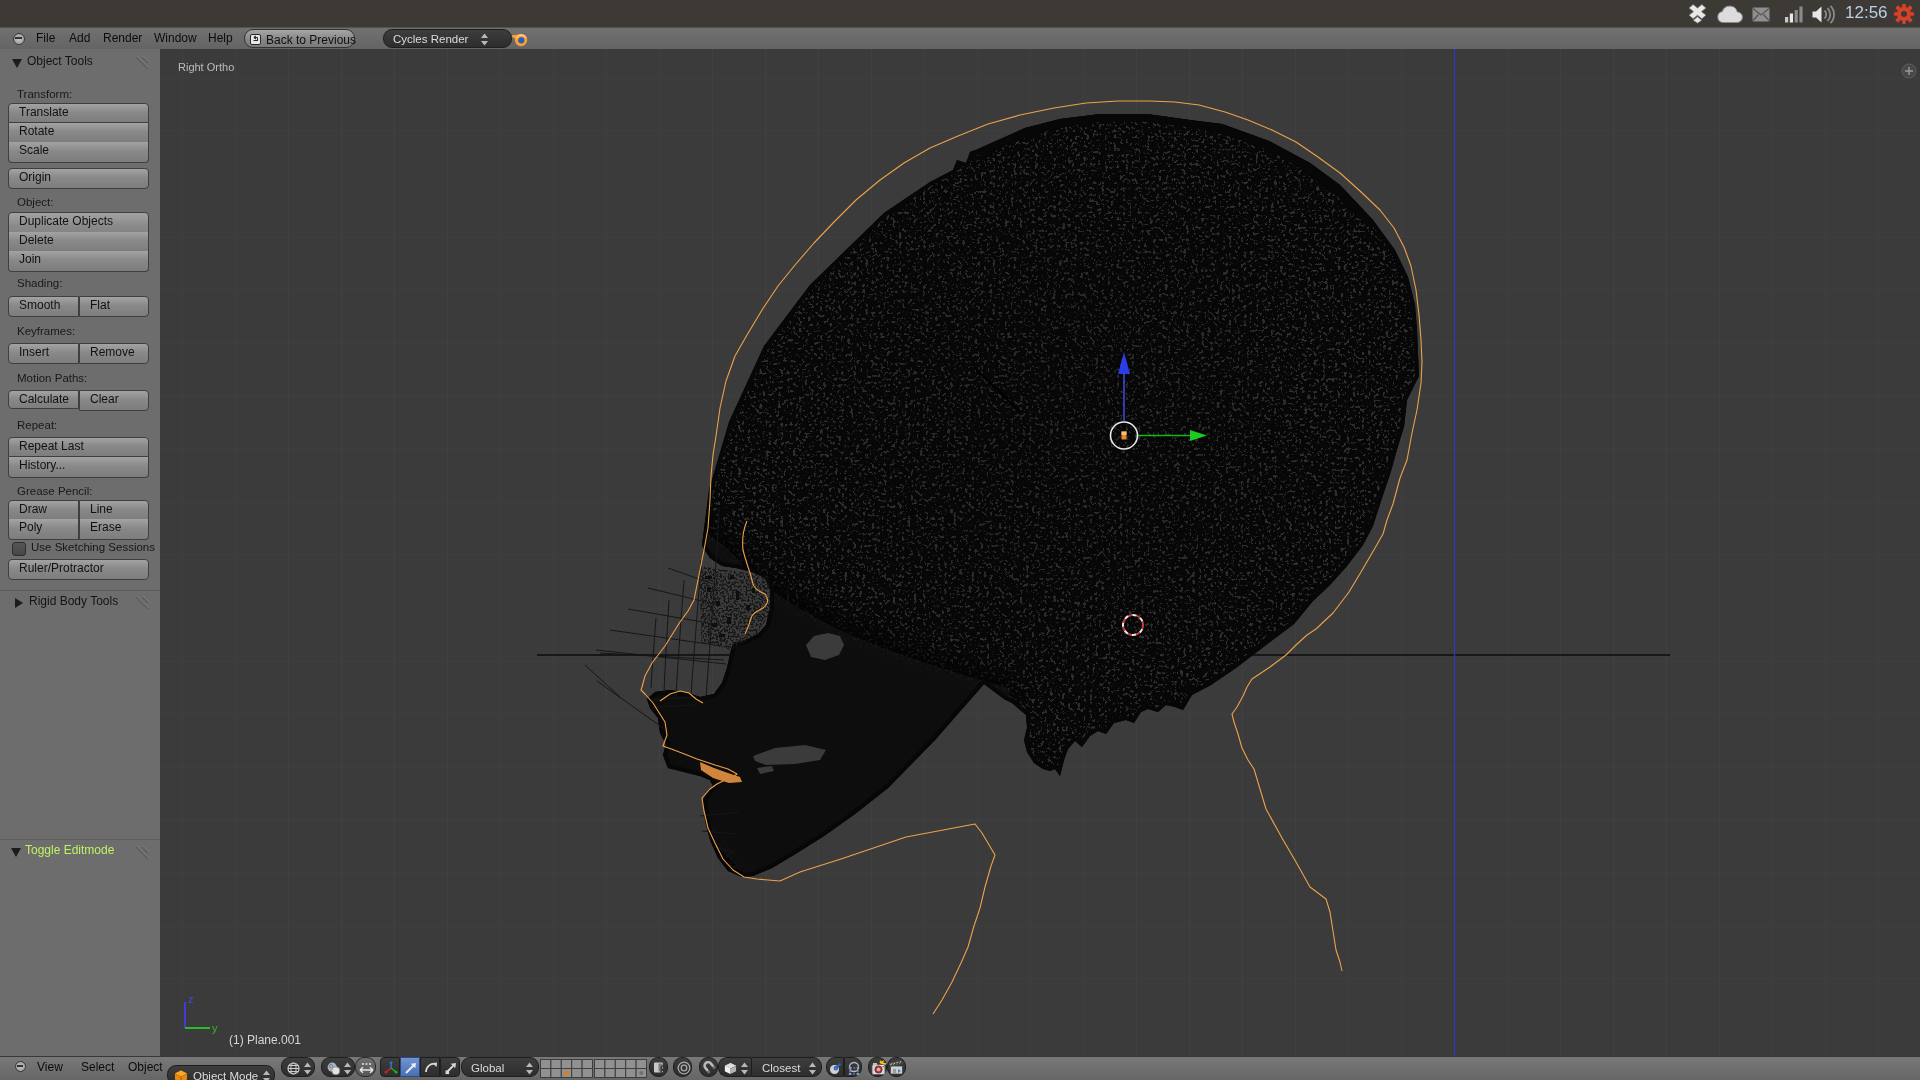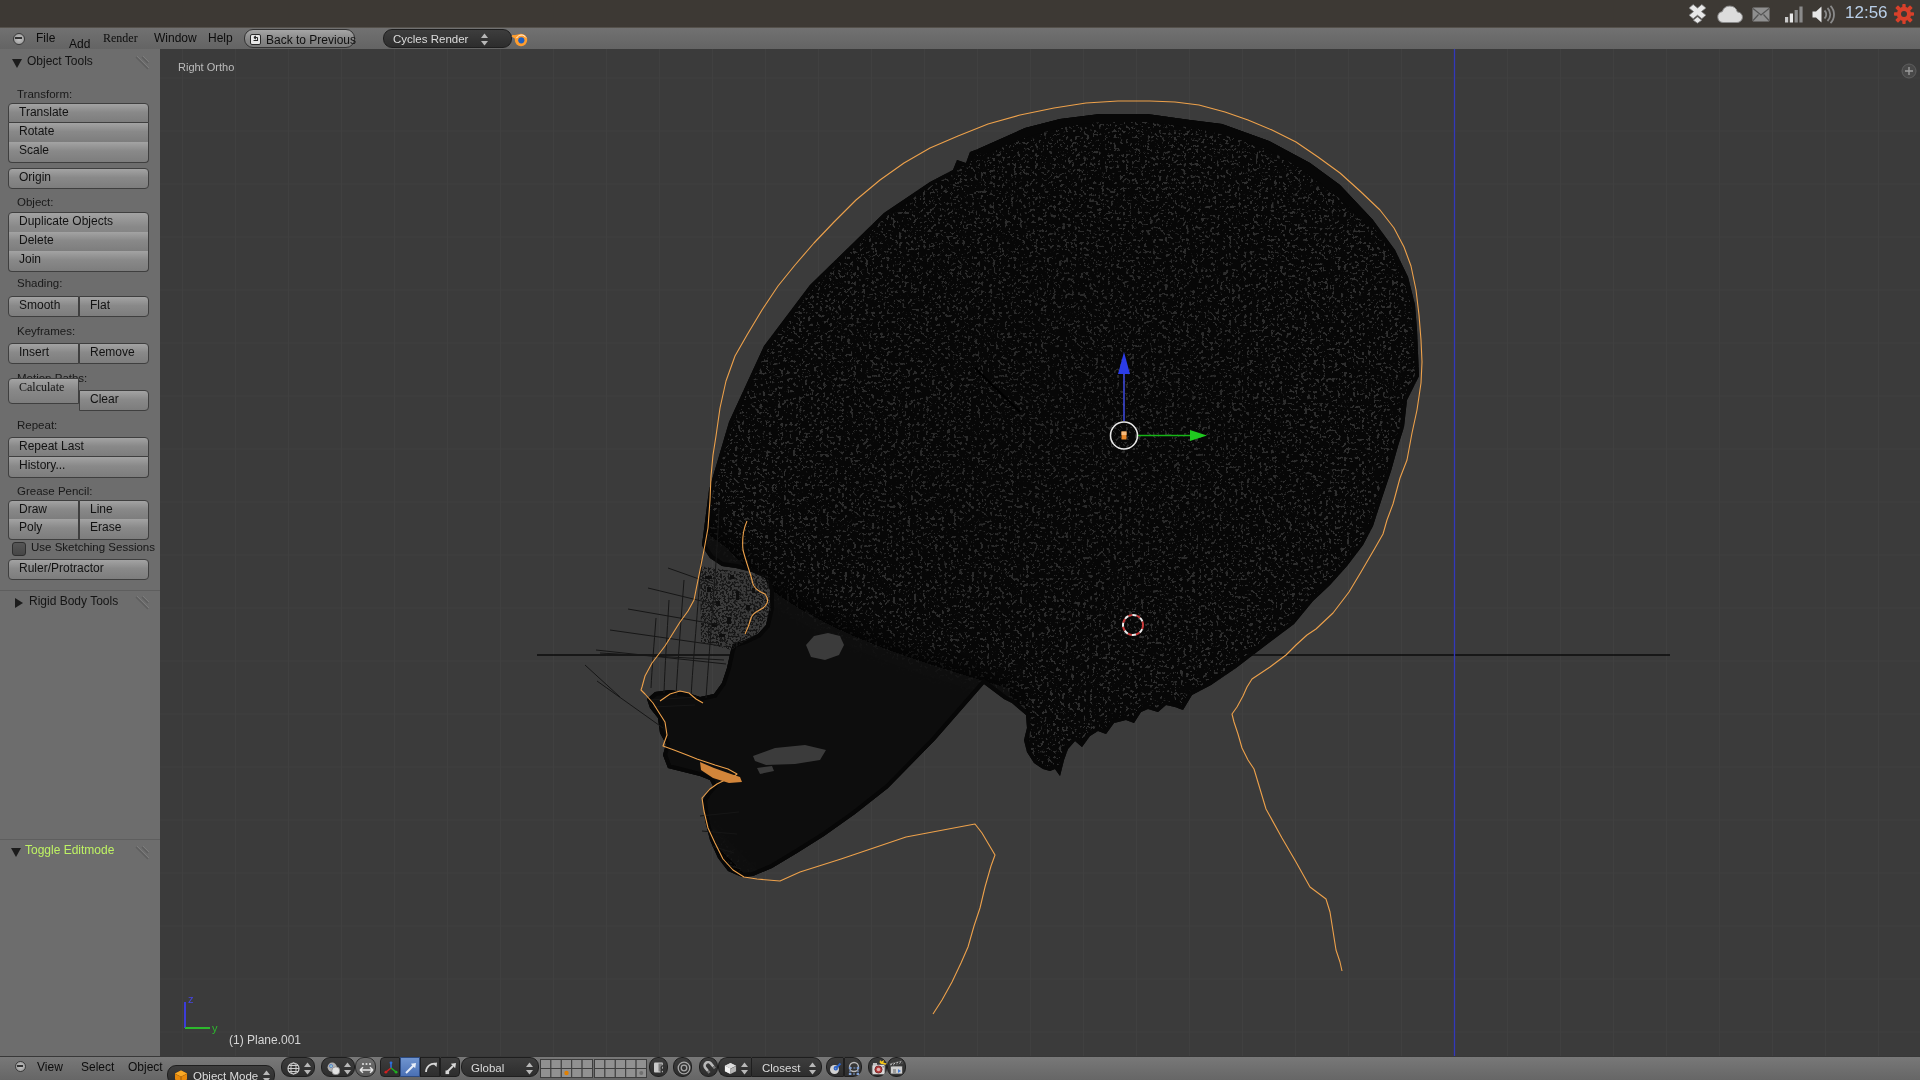--- a/index.html
+++ b/index.html
@@ -47,22 +47,22 @@
         <rect x="15" y="15" width="4" height="4" rx="0.8" transform="rotate(45 17 17)"></rect>
       </g>
     <circle cx="11" cy="11" r="3" fill="#3d3934"></circle>
   </svg>
 </div>
 
 <div class="abs" style="left:0;top:28px;width:1920px;height:21px;background:linear-gradient(#717171,#646464);border-bottom:1px solid #2d2d2d;">
   <div class="abs" style="left:13px;top:5px;width:10px;height:10px;border-radius:50%;background:radial-gradient(#c8c8c8,#909090);border:1px solid #3a3a3a;"></div>
   <div class="abs" style="left:14.5px;top:9px;width:7px;height:2px;background:#333;"></div>
   <div class="abs" style="left:36px;top:3px;font-size:12px;color:#0c0c0c;">File</div>
-  <div class="abs" style="left:69px;top:9px;font-size:12px;color:#0c0c0c;">Add</div>
-  <div class="abs" style="left:103px;top:3px;font-size:12px;color:#0c0c0c;font-family:Liberation Serif, serif;">Render</div>
+  <div class="abs" style="left:69px;top:3px;font-size:12px;color:#0c0c0c;">Add</div>
+  <div class="abs" style="left:103px;top:3px;font-size:12px;color:#0c0c0c;">Render</div>
   <div class="abs" style="left:154px;top:3px;font-size:12px;color:#0c0c0c;">Window</div>
   <div class="abs" style="left:208px;top:3px;font-size:12px;color:#0c0c0c;">Help</div>
   <div class="abs" style="left:244px;top:1px;width:111px;height:19px;background:linear-gradient(#a6a6a6,#858585 60%,#7b7b7b);border:1px solid #333;border-radius:9px;box-sizing:border-box;">
     <svg class="abs" style="left:4px;top:2.5px;" width="13" height="13" viewBox="0 0 13 13">
         <rect x="1.5" y="1.5" width="10" height="10" rx="1.5" fill="#e8e8e8" stroke="#2a2a2a"></rect>
         <path d="M8.5 4.5 L5 4.5 M5 4.5 L6.8 3 M5 4.5 L6.8 6 M8.5 4.5 L8.5 7.5 L4.5 7.5" stroke="#2a2a2a" stroke-width="1.1" fill="none"></path>
       </svg>
     <span class="abs" style="left:21px;top:2.5px;font-size:12px;color:#101010;">Back to Previous</span>
   </div>
   <div class="ddark" style="left:383px;top:0.5px;width:129px;height:19.5px;">
@@ -189,21 +189,21 @@
   <div class="btn" style="top:163px;height:32px;border-radius:4px 4px 0 0;">Duplicate Objects</div>
   <div class="btn" style="top:183px;height:20px;border-top:none;">Delete</div>
   <div class="btn" style="top:202px;height:21px;border-top:none;border-radius:0 0 4px 4px;">Join</div>
   <div class="lbl" style="top:228px;">Shading:</div>
   <div class="btn" style="top:247px;height:21px;width:71px;border-radius:4px 0 0 4px;">Smooth</div>
   <div class="btn" style="top:247px;left:79px;width:70px;height:21px;border-radius:0 4px 4px 0;">Flat</div>
   <div class="lbl" style="top:276px;">Keyframes:</div>
   <div class="btn" style="top:294px;height:21px;width:71px;border-radius:4px 0 0 4px;">Insert</div>
   <div class="btn" style="top:294px;left:79px;width:70px;height:21px;border-radius:0 4px 4px 0;">Remove</div>
   <div class="lbl" style="top:323px;">Motion Paths:</div>
-  <div class="btn" style="top:329px;height:26px;width:71px;border-radius:4px 0 0 4px;font-family:Liberation Serif, serif;">Calculate</div>
+  <div class="btn" style="top:341px;height:19px;width:71px;border-radius:4px 0 0 4px;">Calculate</div>
   <div class="btn" style="top:341px;left:79px;width:70px;height:21px;border-radius:0 4px 4px 0;">Clear</div>
   <div class="lbl" style="top:370px;">Repeat:</div>
   <div class="btn" style="top:388px;height:20px;border-radius:4px 4px 0 0;">Repeat Last</div>
   <div class="btn" style="top:408px;height:21px;border-top:none;border-radius:0 0 4px 4px;">History...</div>
   <div class="lbl" style="top:436px;">Grease Pencil:</div>
   <div class="btn" style="top:451px;height:20px;width:71px;border-radius:4px 0 0 0;">Draw</div>
   <div class="btn" style="top:451px;left:79px;width:70px;height:20px;border-radius:0 4px 0 0;">Line</div>
   <div class="btn" style="top:470px;height:21px;width:71px;border-top:none;border-radius:0 0 0 4px;">Poly</div>
   <div class="btn" style="top:470px;left:79px;width:70px;height:21px;border-top:none;border-radius:0 0 4px 0;">Erase</div>
   <div class="abs" style="left:12px;top:493px;width:12px;height:12px;background:linear-gradient(#565656,#464646);border:1px solid #2e2e2e;border-radius:3px;"></div>

